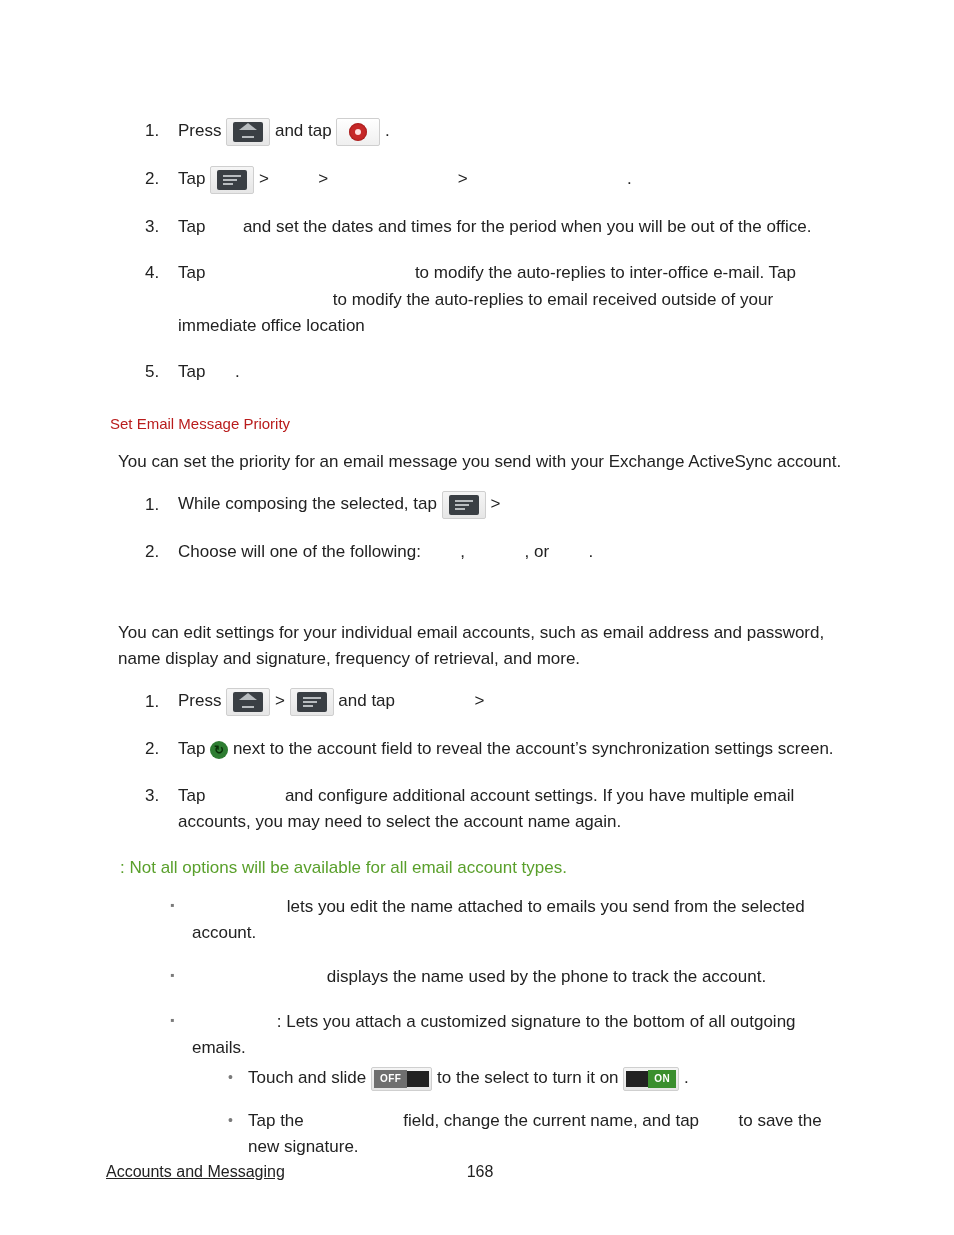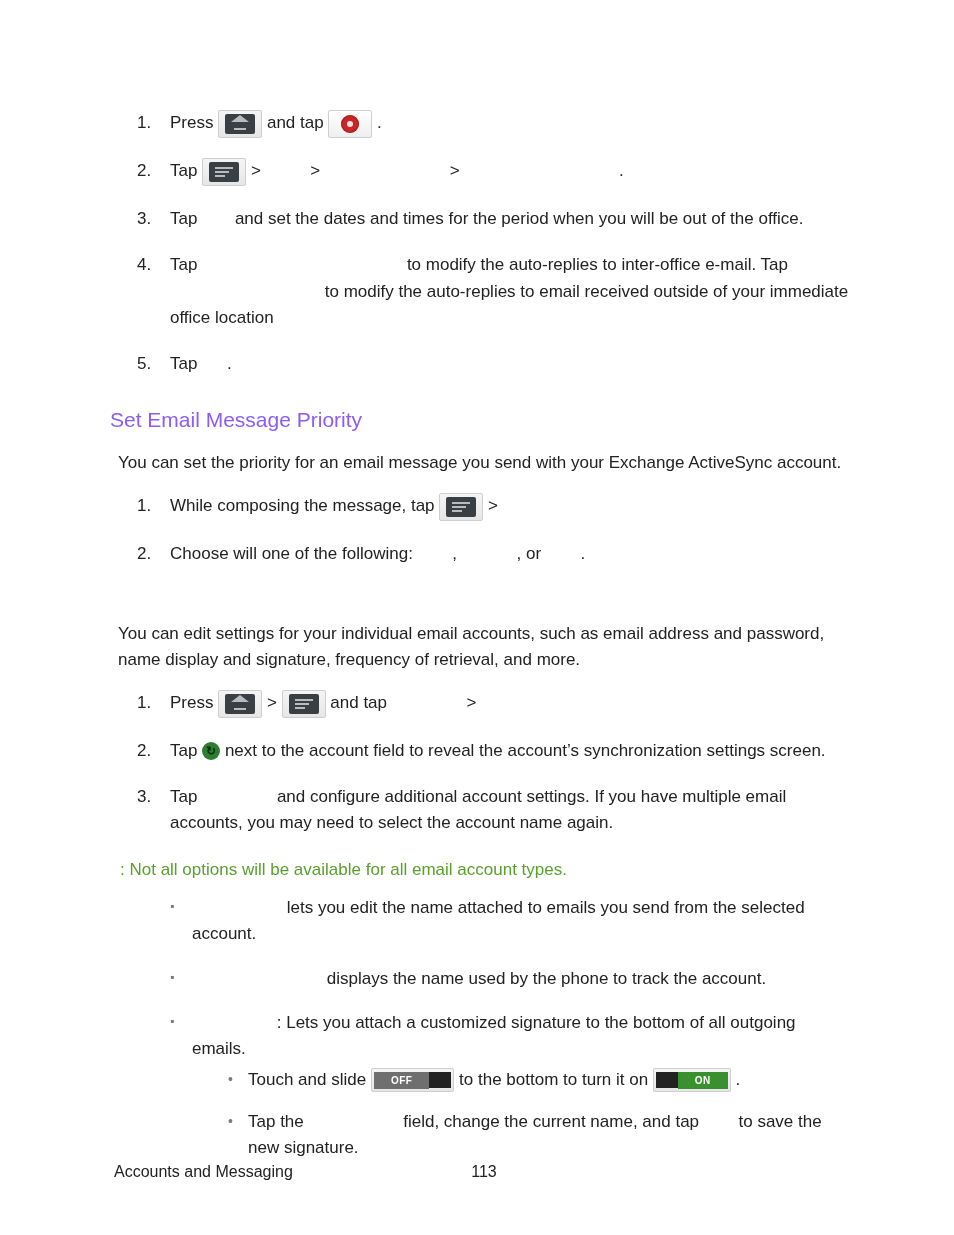--- a/index.html
+++ b/index.html
@@ -14,30 +14,30 @@
     min-height: 1235px;
     position: relative;
     box-sizing: border-box;
     padding: 110px 100px 40px 110px;
     font-size: 17px;
     line-height: 1.55;
   }
   ol.main-list {
     list-style: decimal;
     padding-left: 46px;
-    margin: 0;
+    margin: 8px;
   }
   ol.main-list > li {
     padding-left: 14px;
     margin-bottom: 20px;
   }
   h2.section {
-    color: #8b5cf6;
+    color: #b91c1c;
     font-weight: 400;
-    font-size: 21px;
+    font-size: 15px;
     margin: 26px 0 14px 0;
   }
   p.para {
     margin: 8px 0 16px 8px;
   }
   .note {
     color: #5aa02c;
     margin: 20px 0 12px 10px;
   }
   .note .bold {
@@ -182,39 +182,40 @@
     border: 1px solid #cfcfcf;
     background: linear-gradient(#f5f5f5, #e6e6e6);
     height: 22px;
     padding: 0 2px;
     border-radius: 2px;
   }
   .toggle .label {
     font-size: 10px;
     font-weight: bold;
     color: #fff;
-    padding: 1px 17px;
+    padding: 1px 6px;
     letter-spacing: 0.5px;
   }
   .toggle .knob {
     width: 22px;
     height: 16px;
   }
   .toggle.off .label { background: #6f6f6f; }
   .toggle.off .knob  { background: #222; }
   .toggle.on  .label { background: #3a8f2e; }
   .toggle.on  .knob  { background: #222; }
   .gap { display:inline-block; }
   
   .footer {
     position: absolute;
     bottom: 50px;
-    left: 114px;
+    left: 106px;
     right: 100px;
     font-size: 16px;
+    text-decoration: underline;
   }
   .footer .pnum {
     position: absolute;
     left: 50%;
     transform: translateX(-50%);
   }
 </style>
 </head>
 <body>
 
@@ -280,21 +281,21 @@
       <span>.</span>
     </li>
   </ol>
 
   <h2 class="section">Set Email Message Priority</h2>
 
   <p class="para">You can set the priority for an email message you send with your Exchange ActiveSync account.</p>
 
   <ol class="main-list">
     <li>
-      <span>While composing the message, tap </span>
+      <span>While composing the selected, tap </span>
       <span class="iconbox">
         <span class="inner">
             <span class="list-shape">
               <span class="l1"></span>
               <span class="l2"></span>
               <span class="l3"></span>
             </span>
           </span>
       </span>
       <span> &gt; </span>
@@ -371,36 +372,36 @@
       <span class="gap" style="width:80px"></span>
       <span>: Lets you attach a customized signature to the bottom of all outgoing emails.</span>
 
       <ul class="subbullets">
         <li>
           <span>Touch and slide </span>
           <span class="toggle off">
             <span class="label">OFF</span>
             <span class="knob"></span>
           </span>
-          <span> to the bottom to turn it on </span>
+          <span> to the select to turn it on </span>
           <span class="toggle on">
             <span class="knob"></span>
             <span class="label">ON</span>
           </span>
           <span>.</span>
         </li>
         <li>
           <span>Tap the </span>
           <span class="gap" style="width:90px"></span>
           <span> field, change the current name, and tap </span>
           <span class="gap" style="width:30px"></span>
           <span> to save the new signature.</span>
         </li>
       </ul>
     </li>
   </ul>
 
   <div class="footer">
     <span>Accounts and Messaging</span>
-    <span class="pnum">113</span>
+    <span class="pnum">168</span>
   </div>
 
 </div>
 
 </body></html>

